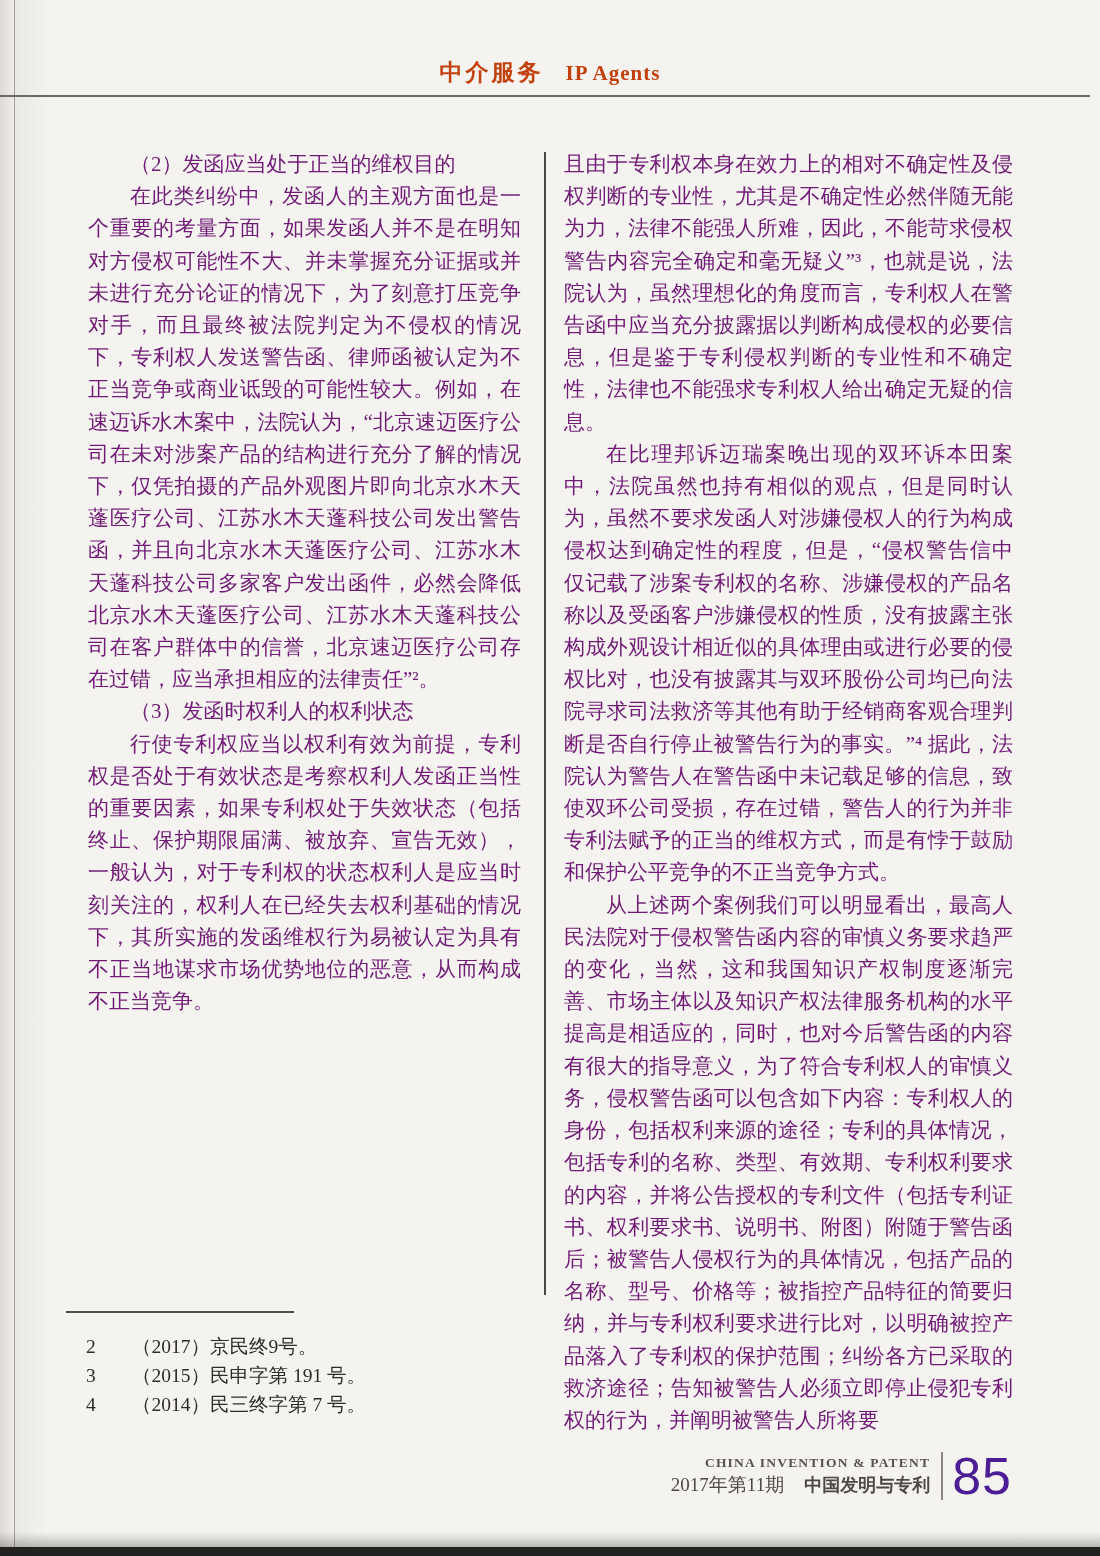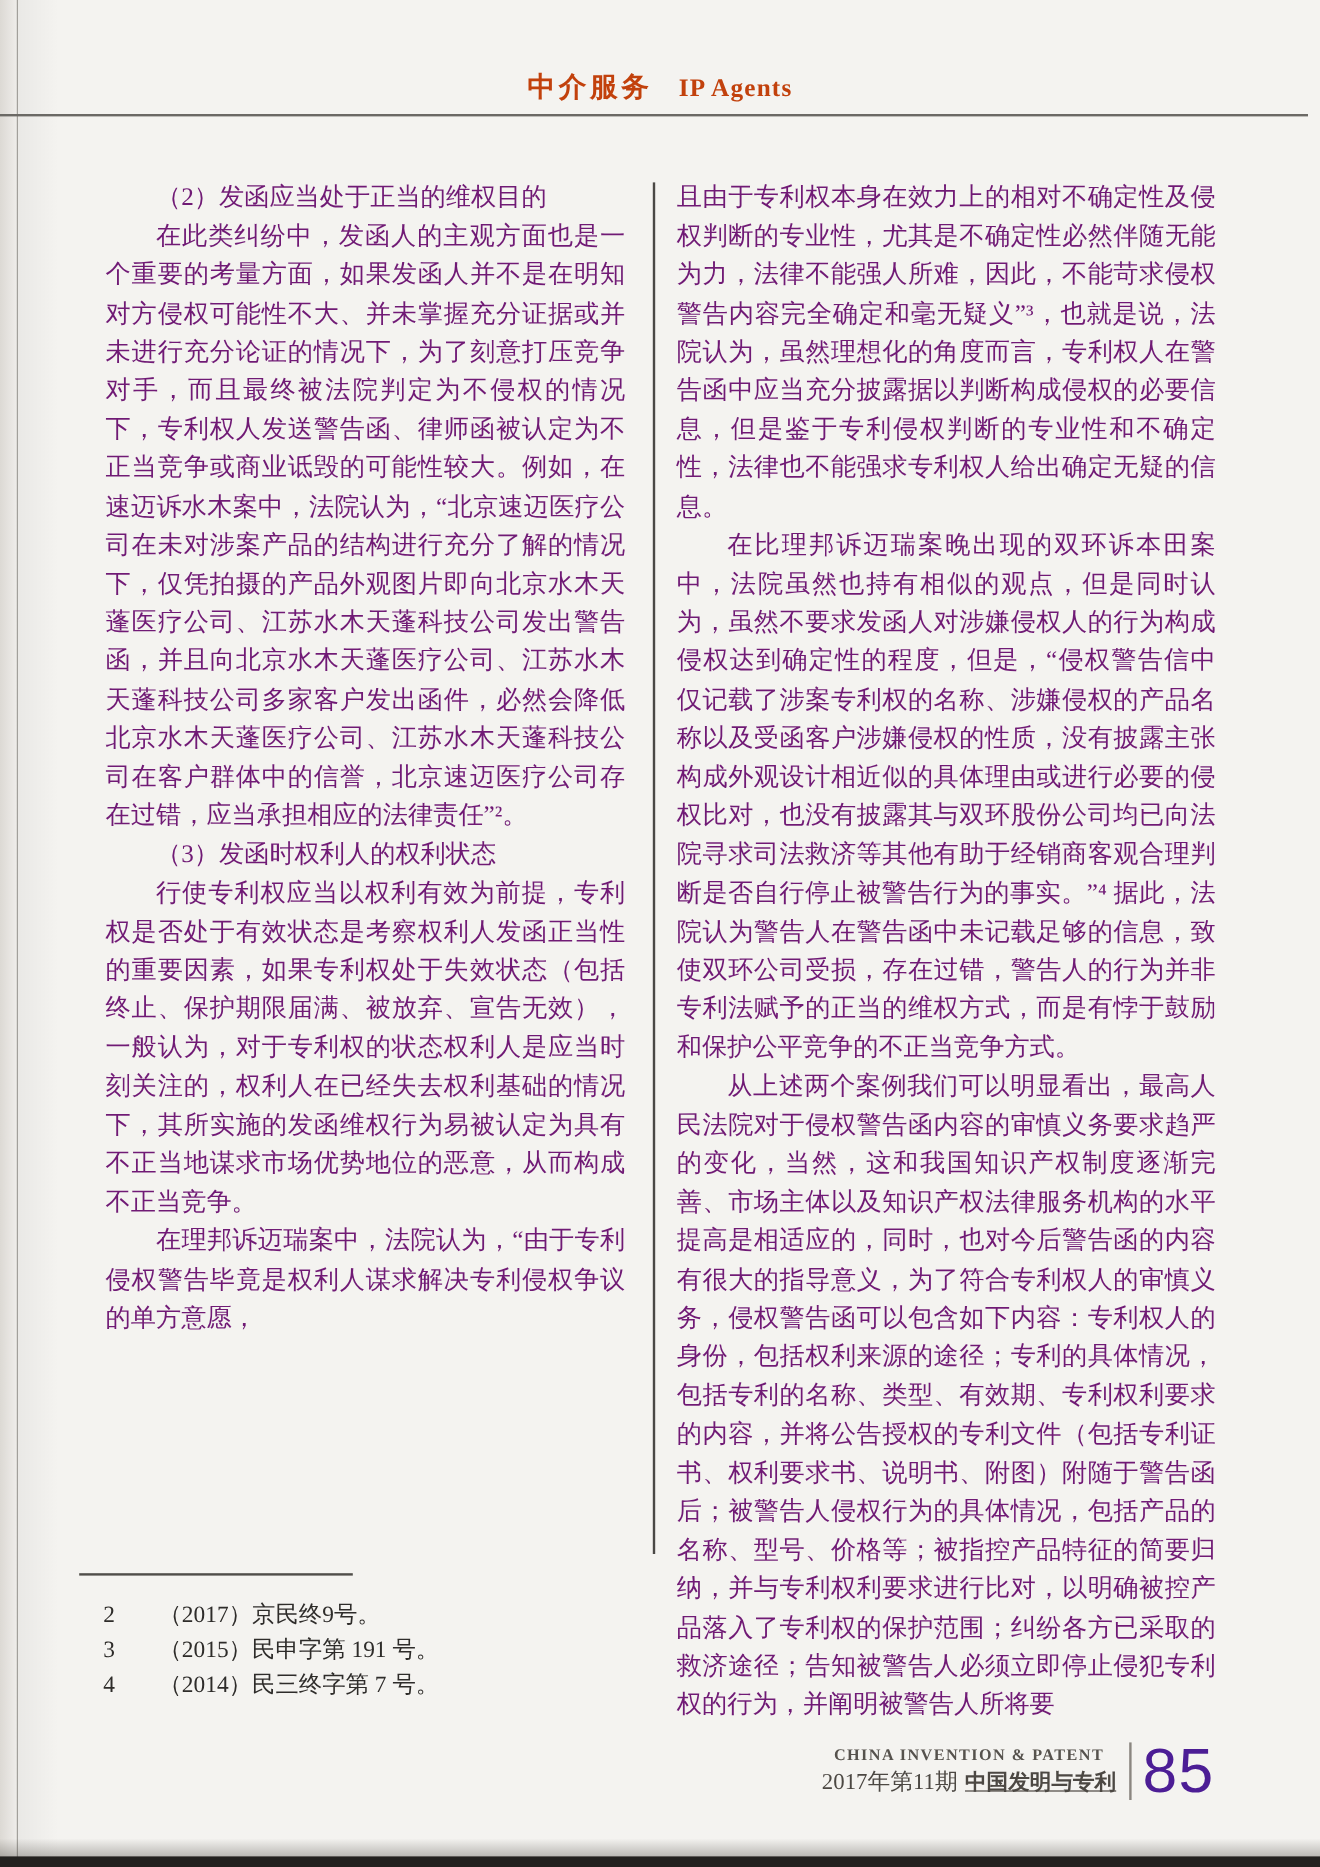--- a/index.html
+++ b/index.html
@@ -31,25 +31,25 @@
   .column-divider{position:absolute;left:544px;top:152px;width:2px;height:1143px;background:#4a4845;}
 
   
   .footnote-rule{position:absolute;left:66px;top:1311px;width:228px;height:2px;background:#504e4a;}
   .footnotes{position:absolute;left:86px;top:1332px;width:430px;}
   .footnote{display:flex;font-size:19.5px;line-height:29px;color:#2e2c2a;}
   .footnote-num{width:46px;flex:0 0 46px;}
 
   
   .page-footer{position:absolute;top:1452px;right:88px;display:flex;align-items:center;}
-  .footer-textblock{text-align:center;color:#56524d;}
+  .footer-textblock{text-align:right;color:#56524d;}
   .footer-en{font-size:13.5px;letter-spacing:1.2px;font-weight:bold;white-space:nowrap;}
   .footer-cnline{white-space:nowrap;margin-top:1px;color:#4c4843;}
   .footer-issue{font-size:19px;}
-  .footer-journal{font-size:18px;font-weight:bold;margin-left:6px;text-decoration:underline;}
+  .footer-journal{font-size:18px;font-weight:bold;margin-left:20px;}
   .footer-bar{width:2px;height:48px;background:#8a8680;margin:0 9px 0 11px;}
   .footer-page{font-family:"Liberation Sans", sans-serif;font-size:52px;line-height:48px;
     color:#4c1d95;letter-spacing:1px;}
 </style>
 </head>
 <body>
 
 <div class="page">
 
   <div class="edge-left"></div>
@@ -59,21 +59,20 @@
     <span class="header-cn">中介服务</span><span class="header-en">IP Agents</span>
   </div>
   <div class="header-rule"></div>
 
   <div class="col-left column">
 
   <p class="para-indent">（2）发函应当处于正当的维权目的</p>
       <p class="para-indent">在此类纠纷中，发函人的主观方面也是一个重要的考量方面，如果发函人并不是在明知对方侵权可能性不大、并未掌握充分证据或并未进行充分论证的情况下，为了刻意打压竞争对手，而且最终被法院判定为不侵权的情况下，专利权人发送警告函、律师函被认定为不正当竞争或商业诋毁的可能性较大。例如，在速迈诉水木案中，法院认为，“北京速迈医疗公司在未对涉案产品的结构进行充分了解的情况下，仅凭拍摄的产品外观图片即向北京水木天蓬医疗公司、江苏水木天蓬科技公司发出警告函，并且向北京水木天蓬医疗公司、江苏水木天蓬科技公司多家客户发出函件，必然会降低北京水木天蓬医疗公司、江苏水木天蓬科技公司在客户群体中的信誉，北京速迈医疗公司存在过错，应当承担相应的法律责任”²。</p>
       <p class="para-indent">（3）发函时权利人的权利状态</p>
       <p class="para-indent">行使专利权应当以权利有效为前提，专利权是否处于有效状态是考察权利人发函正当性的重要因素，如果专利权处于失效状态（包括终止、保护期限届满、被放弃、宣告无效），一般认为，对于专利权的状态权利人是应当时刻关注的，权利人在已经失去权利基础的情况下，其所实施的发函维权行为易被认定为具有不正当地谋求市场优势地位的恶意，从而构成不正当竞争。</p>
-      <p class="para-indent">在理邦诉迈瑞案中，法院认为，“由于专利侵权警告毕竟是权利人谋求解决专利侵权争议的单方意愿，</p>
     </div>
 
   <div class="column-divider"></div>
 
   <div class="col-right column">
 
   <p class="para-flush">且由于专利权本身在效力上的相对不确定性及侵权判断的专业性，尤其是不确定性必然伴随无能为力，法律不能强人所难，因此，不能苛求侵权警告内容完全确定和毫无疑义”³，也就是说，法院认为，虽然理想化的角度而言，专利权人在警告函中应当充分披露据以判断构成侵权的必要信息，但是鉴于专利侵权判断的专业性和不确定性，法律也不能强求专利权人给出确定无疑的信息。</p>
       <p class="para-indent">在比理邦诉迈瑞案晚出现的双环诉本田案中，法院虽然也持有相似的观点，但是同时认为，虽然不要求发函人对涉嫌侵权人的行为构成侵权达到确定性的程度，但是，“侵权警告信中仅记载了涉案专利权的名称、涉嫌侵权的产品名称以及受函客户涉嫌侵权的性质，没有披露主张构成外观设计相近似的具体理由或进行必要的侵权比对，也没有披露其与双环股份公司均已向法院寻求司法救济等其他有助于经销商客观合理判断是否自行停止被警告行为的事实。”⁴ 据此，法院认为警告人在警告函中未记载足够的信息，致使双环公司受损，存在过错，警告人的行为并非专利法赋予的正当的维权方式，而是有悖于鼓励和保护公平竞争的不正当竞争方式。</p>
       <p class="para-indent">从上述两个案例我们可以明显看出，最高人民法院对于侵权警告函内容的审慎义务要求趋严的变化，当然，这和我国知识产权制度逐渐完善、市场主体以及知识产权法律服务机构的水平提高是相适应的，同时，也对今后警告函的内容有很大的指导意义，为了符合专利权人的审慎义务，侵权警告函可以包含如下内容：专利权人的身份，包括权利来源的途径；专利的具体情况，包括专利的名称、类型、有效期、专利权利要求的内容，并将公告授权的专利文件（包括专利证书、权利要求书、说明书、附图）附随于警告函后；被警告人侵权行为的具体情况，包括产品的名称、型号、价格等；被指控产品特征的简要归纳，并与专利权利要求进行比对，以明确被控产品落入了专利权的保护范围；纠纷各方已采取的救济途径；告知被警告人必须立即停止侵犯专利权的行为，并阐明被警告人所将要</p>
     </div>

